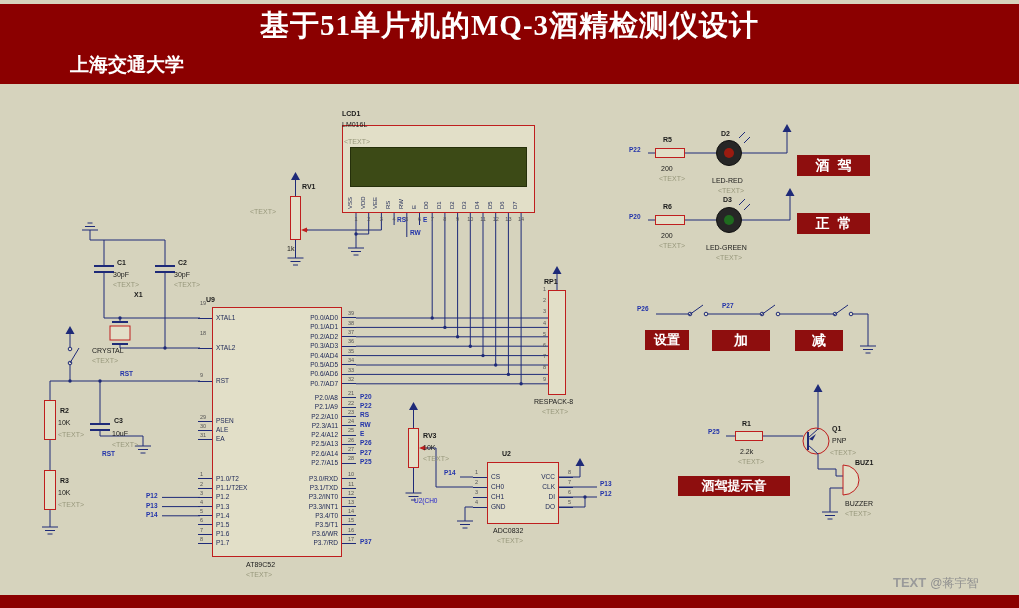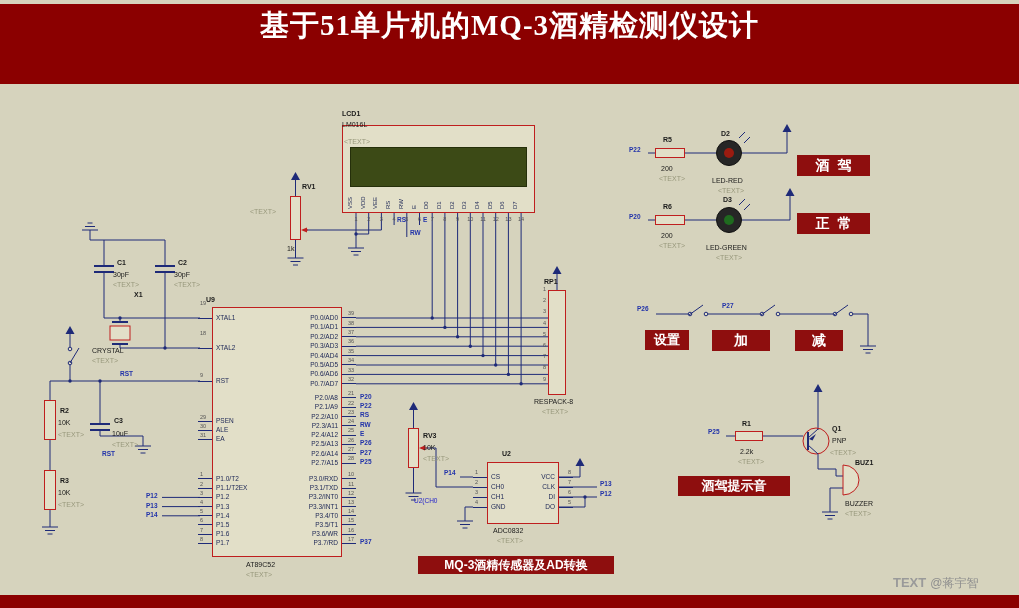--- a/index.html
+++ b/index.html
@@ -55,20 +55,21 @@
 </style>
 </head>
 <body>
 
 <div class="screen">
 
   <div class="bar bar1">
     <div class="title">基于51单片机的MQ-3酒精检测仪设计</div>
   </div>
   <div class="bar bar2">
+    <div class="uni">上海交通大学</div>
   </div>
 
   <div class="sch">
 
     <svg class="wires" width="1019" height="511">
       <defs>
         <g id="gnd">
           <line x1="0" y1="-10" x2="0" y2="0"></line>
           <line x1="-8" y1="0" x2="8" y2="0"></line>
           <line x1="-5" y1="3.5" x2="5" y2="3.5"></line>
@@ -586,21 +587,20 @@
           </div>
         </div>
     </div>
 
     <div class="badge sp" style="left:797px;top:71px;width:73px;height:21px;font-size:14px">酒驾</div>
     <div class="badge sp" style="left:797px;top:129px;width:73px;height:21px;font-size:14px">正常</div>
     <div class="badge" style="left:645px;top:246px;width:44px;height:20px;font-size:13px">设置</div>
     <div class="badge" style="left:712px;top:246px;width:58px;height:21px;font-size:14px">加</div>
     <div class="badge" style="left:795px;top:246px;width:48px;height:21px;font-size:14px">减</div>
     <div class="badge" style="left:678px;top:392px;width:112px;height:20px;font-size:13px">酒驾提示音</div>
-    <div class="badge" style="left:418px;top:472px;width:196px;height:18px;font-size:12px">MQ-3酒精传感器及AD转换</div>
 
     <div class="lbl ref" style="left:342px;top:26px">LCD1</div>
     <div class="lbl" style="left:342px;top:37px">LM016L</div>
     <div class="lbl ph" style="left:344px;top:54px">&lt;TEXT&gt;</div>
 
     <div class="lbl ref" style="left:206px;top:212px">U9</div>
     <div class="lbl" style="left:246px;top:477px">AT89C52</div>
     <div class="lbl ph" style="left:246px;top:487px">&lt;TEXT&gt;</div>
 
     <div class="lbl ref" style="left:544px;top:194px">RP1</div>

